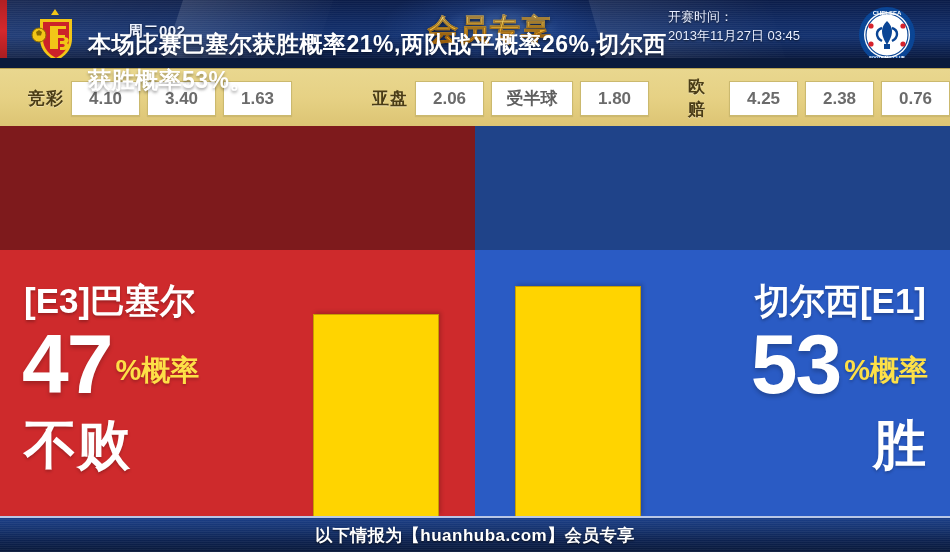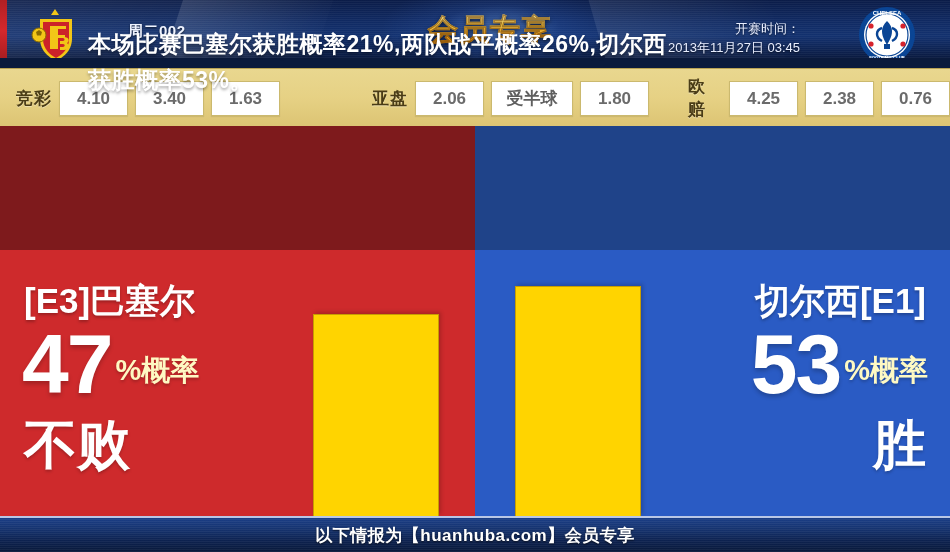--- a/index.html
+++ b/index.html
@@ -56,34 +56,34 @@
     background:radial-gradient(ellipse at 55% 45%, rgba(120,175,255,.45) 0%, rgba(60,110,210,.18) 35%, rgba(0,0,0,0) 70%);
   }
   .logo-center .txt{
     position:absolute;left:0;top:2px;width:150px;text-align:center;
     font-size:30px;font-weight:bold;letter-spacing:1px;
     background:linear-gradient(180deg,#fff3b0 0%,#ffd34d 38%,#f0a521 62%,#d98a12 100%);
     -webkit-background-clip:text;background-clip:text;color:transparent;
     -webkit-text-stroke:0.5px rgba(90,45,0,.55);
     filter:drop-shadow(0 2px 2px rgba(0,0,0,.55));
   }
-  .kick-wrap{position:absolute;left:668px;top:20px;line-height:1.45;text-align:right;}
+  .kick-wrap{position:absolute;left:668px;top:8px;line-height:1.45;}
   .kick-wrap div{
     color:#e8eeff;font-size:13px;text-shadow:0 1px 2px rgba(0,0,0,.6);white-space:nowrap;
   }
 
   
   .odds{
     position:absolute;left:0;top:68px;width:950px;height:58px;
     background:linear-gradient(180deg,#e9d78f 0%,#e6d184 50%,#dcc473 100%);
     border-top:1px solid #b9a254;
     display:flex;align-items:center;
   }
   .odds-group{display:flex;align-items:center;gap:7px;}
-  .g1{position:absolute;left:16px;}
+  .g1{position:absolute;left:28px;}
   .g2{position:absolute;left:372px;}
   .g3{position:absolute;left:688px;}
   .odds-label{
     font-size:17px;font-weight:bold;color:#4a3c16;letter-spacing:1px;
     text-shadow:0 1px 0 rgba(255,255,255,.35);
   }
   .odds-box{
     background:#fff;border:1px solid #cbb96e;
     min-width:53px;height:33px;line-height:33px;text-align:center;
     font-size:17px;font-weight:bold;color:#6b6b6b;padding:0 7px;
@@ -121,21 +121,21 @@
   .pct-row{
     position:absolute;top:78px;display:flex;align-items:flex-end;
   }
   .pct-row.l{left:22px;}
   .pct-row.r{right:22px;}
   .pct-num{
     font-size:84px;font-weight:bold;color:#fff;line-height:.88;
     letter-spacing:-2px;text-shadow:0 3px 4px rgba(0,0,0,.22);
   }
   .pct-unit{
-    font-size:29px;font-weight:bold;color:#fef9c3;padding-bottom:11px;padding-left:4px;
+    font-size:29px;font-weight:bold;color:#fde047;padding-bottom:11px;padding-left:4px;
     white-space:nowrap;text-shadow:0 2px 3px rgba(0,0,0,.22);
   }
   .verdict{
     position:absolute;top:160px;font-size:53px;font-weight:bold;color:#fff;
     white-space:nowrap;text-shadow:0 2px 3px rgba(0,0,0,.22);
   }
   .verdict.l{left:24px;}
   .verdict.r{right:24px;}
 
   

